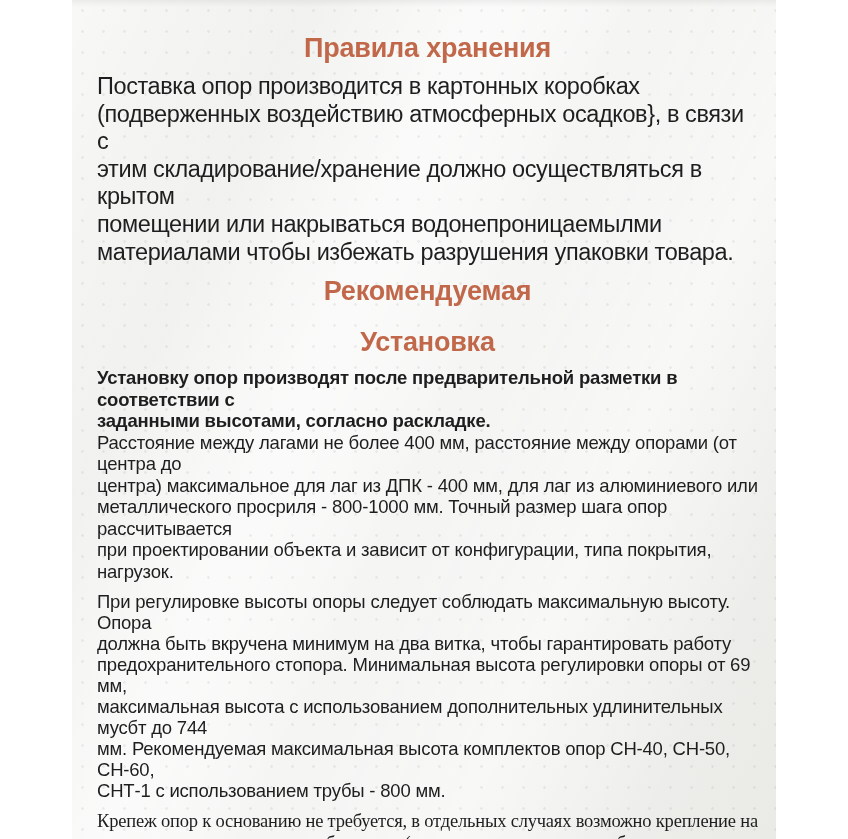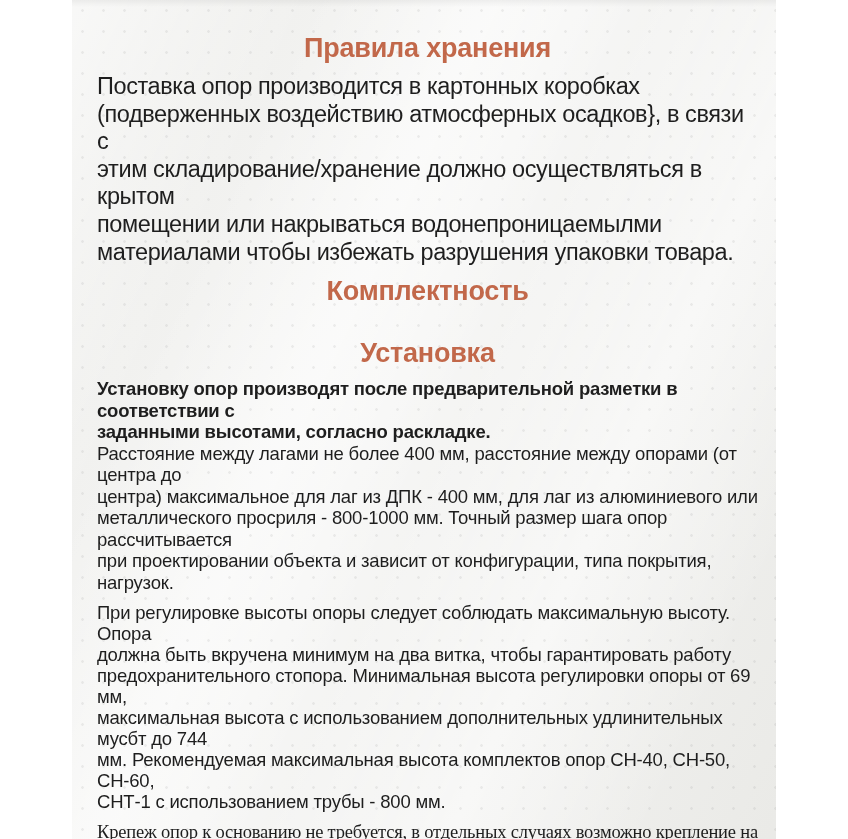--- a/index.html
+++ b/index.html
@@ -35,21 +35,21 @@
     margin: 0;
     text-align: center;
     font-size: 27px;
     line-height: 30px;
     font-weight: 700;
     color: #c2684a;
     letter-spacing: -0.2px;
   }
   .h.h1 { margin-top: 0; }
   .h.h2 { margin-top: 10px; }
-  .h.h3 { margin-top: 32px; }
+  .h.h3 { margin-top: 21px; }
   p {
     margin: 0;
     white-space: pre-line;
     letter-spacing: -0.2px;
   }
   .p-lg {
     margin-top: 10px;
     font-size: 23.5px;
     line-height: 27.6px;
     letter-spacing: -0.4px;
@@ -70,21 +70,21 @@
 <div class="doc">
 
   <h2 class="h h1">Правила хранения</h2>
 
   <p class="p-lg p1">Поставка опор производится в картонных коробках
 (подверженных воздействию атмосферных осадков}, в связи с
 этим складирование/хранение должно осуществляться в крытом
 помещении или накрываться водонепроницаемылми
 материалами чтобы избежать разрушения упаковки товара.</p>
 
-  <h2 class="h h2">Комплектность</h2>
+  <h2 class="h h2">Рекомендуемая</h2>
 
 
   <h2 class="h h3">Установка</h2>
 
   <p class="p-sm p3">Установку опор производят после предварительной разметки в соответствии с
 заданными высотами, согласно раскладке.</p>
 
   <p class="p-sm p4">Расстояние между лагами не более 400 мм, расстояние между опорами (от центра до
 центра) максимальное для лаг из ДПК - 400 мм, для лаг из алюминиевого или
 металлического просриля - 800-1000 мм. Точный размер шага опор рассчитывается

